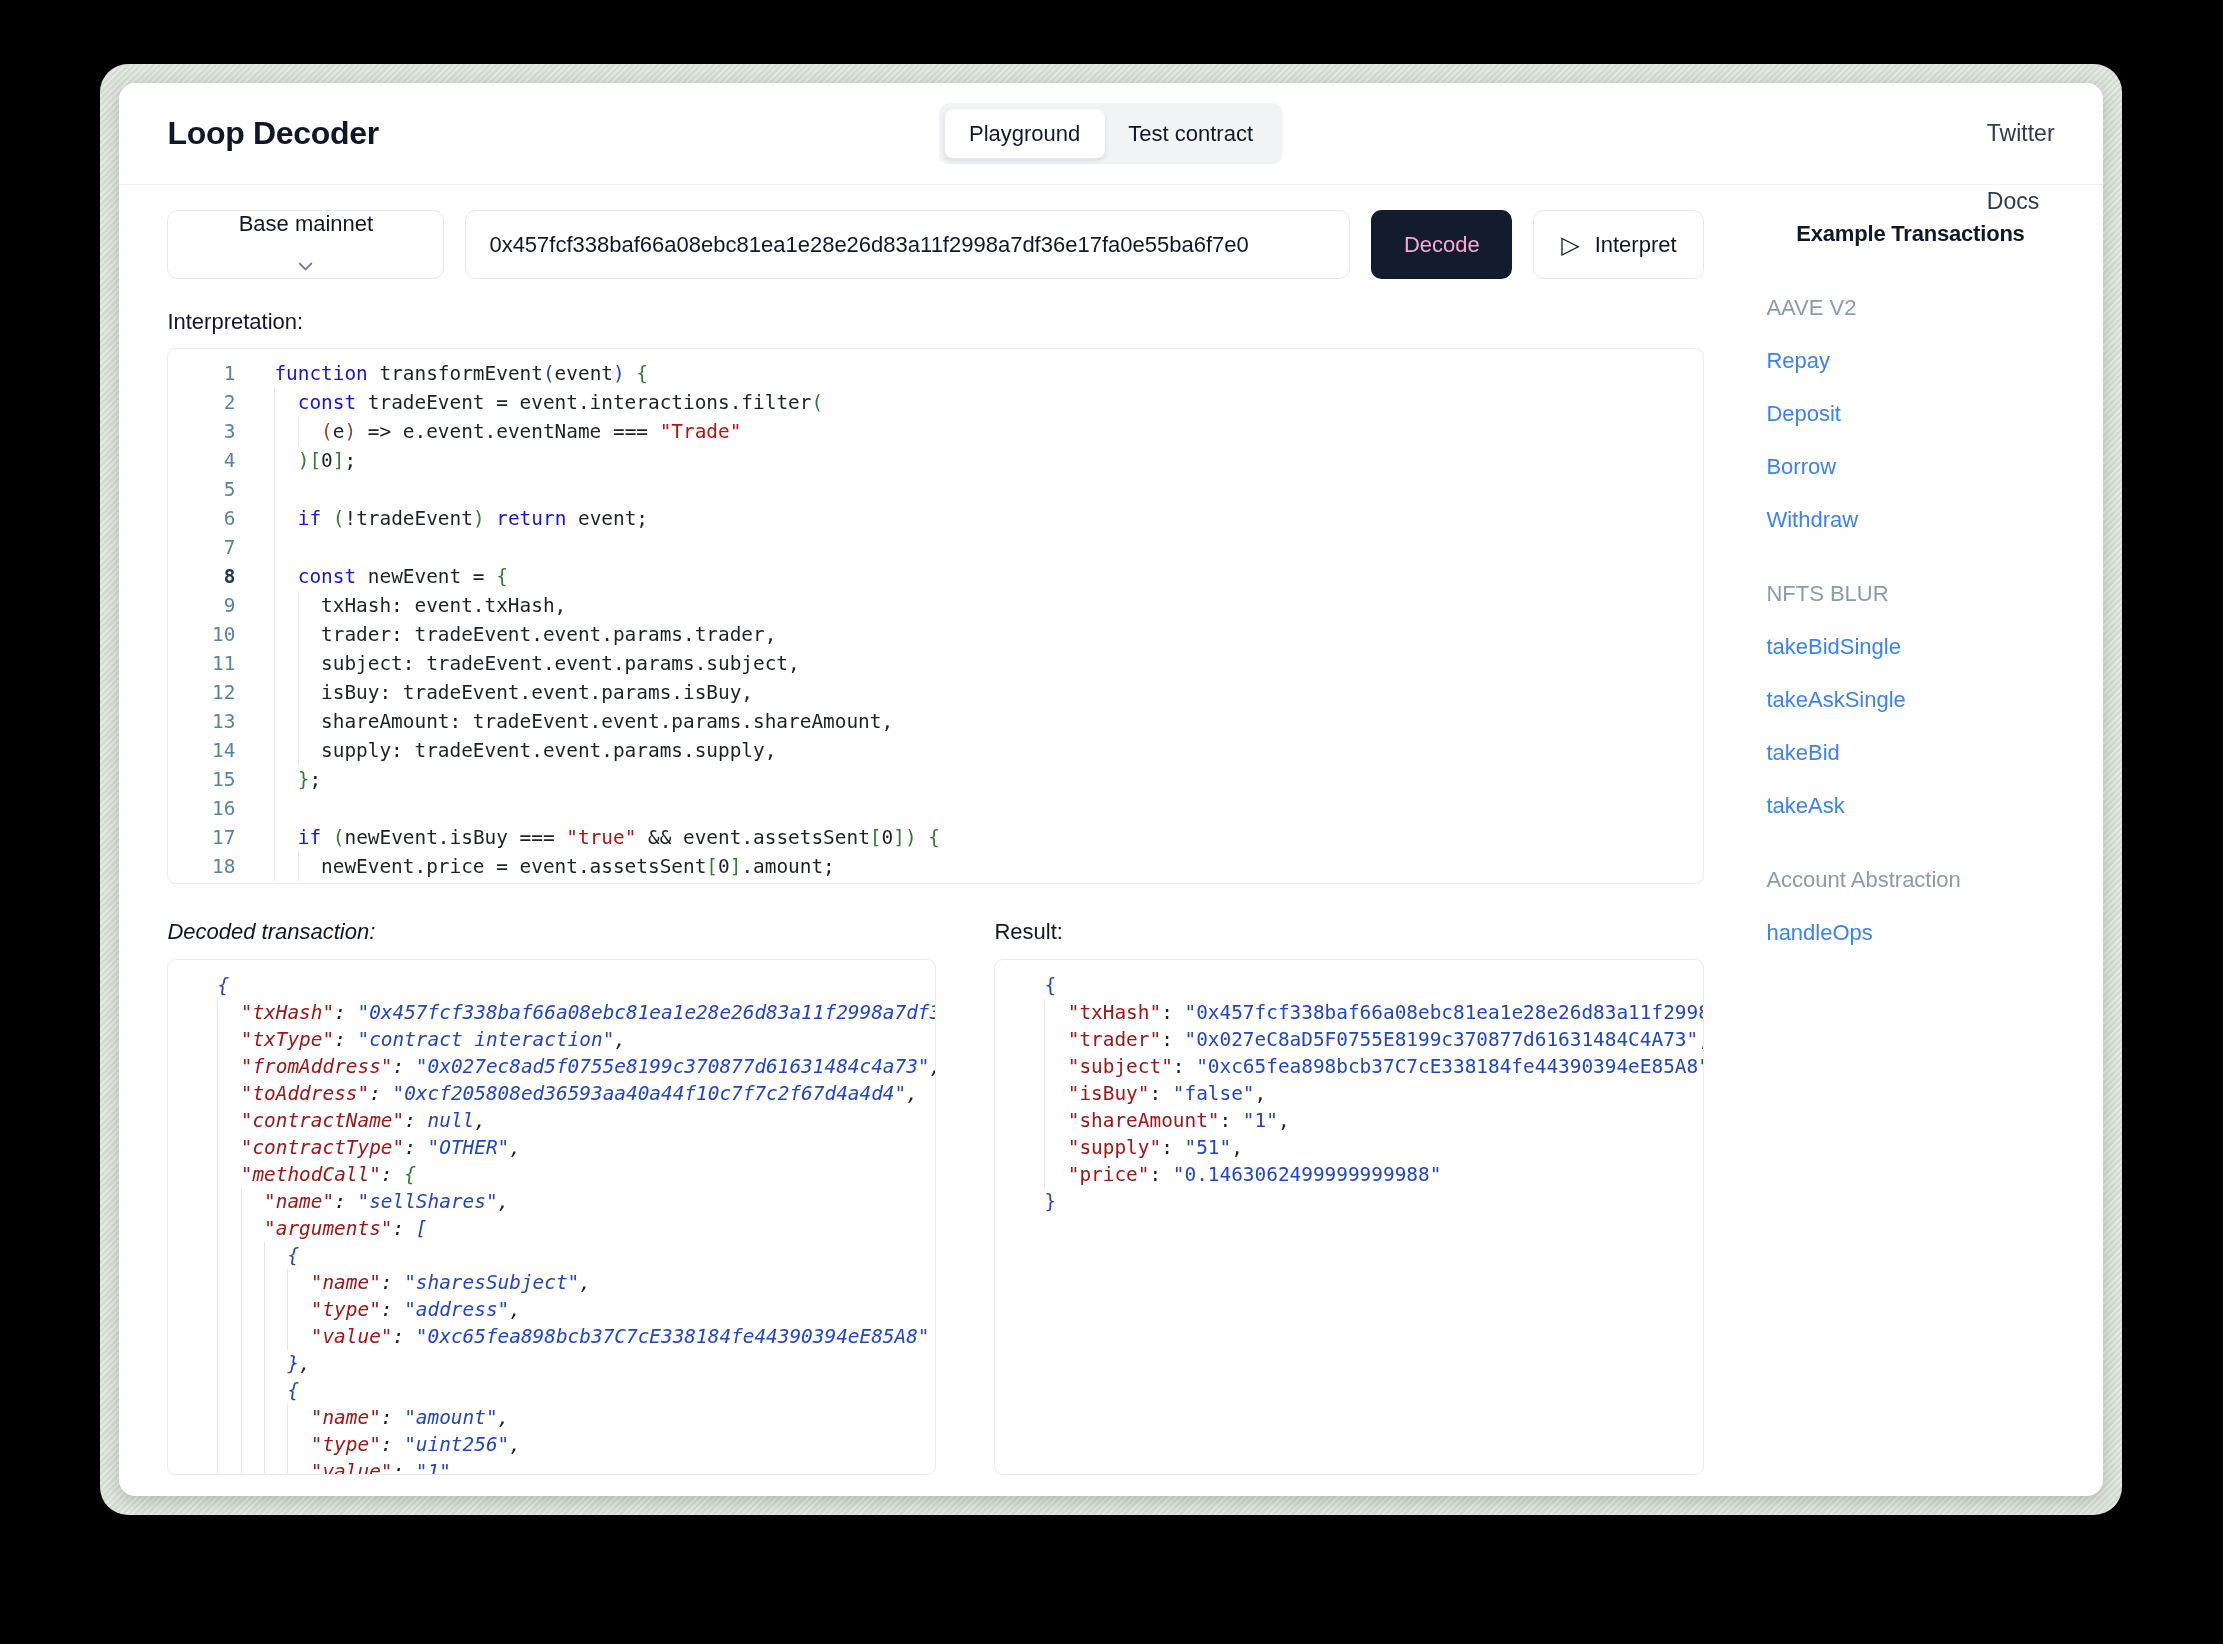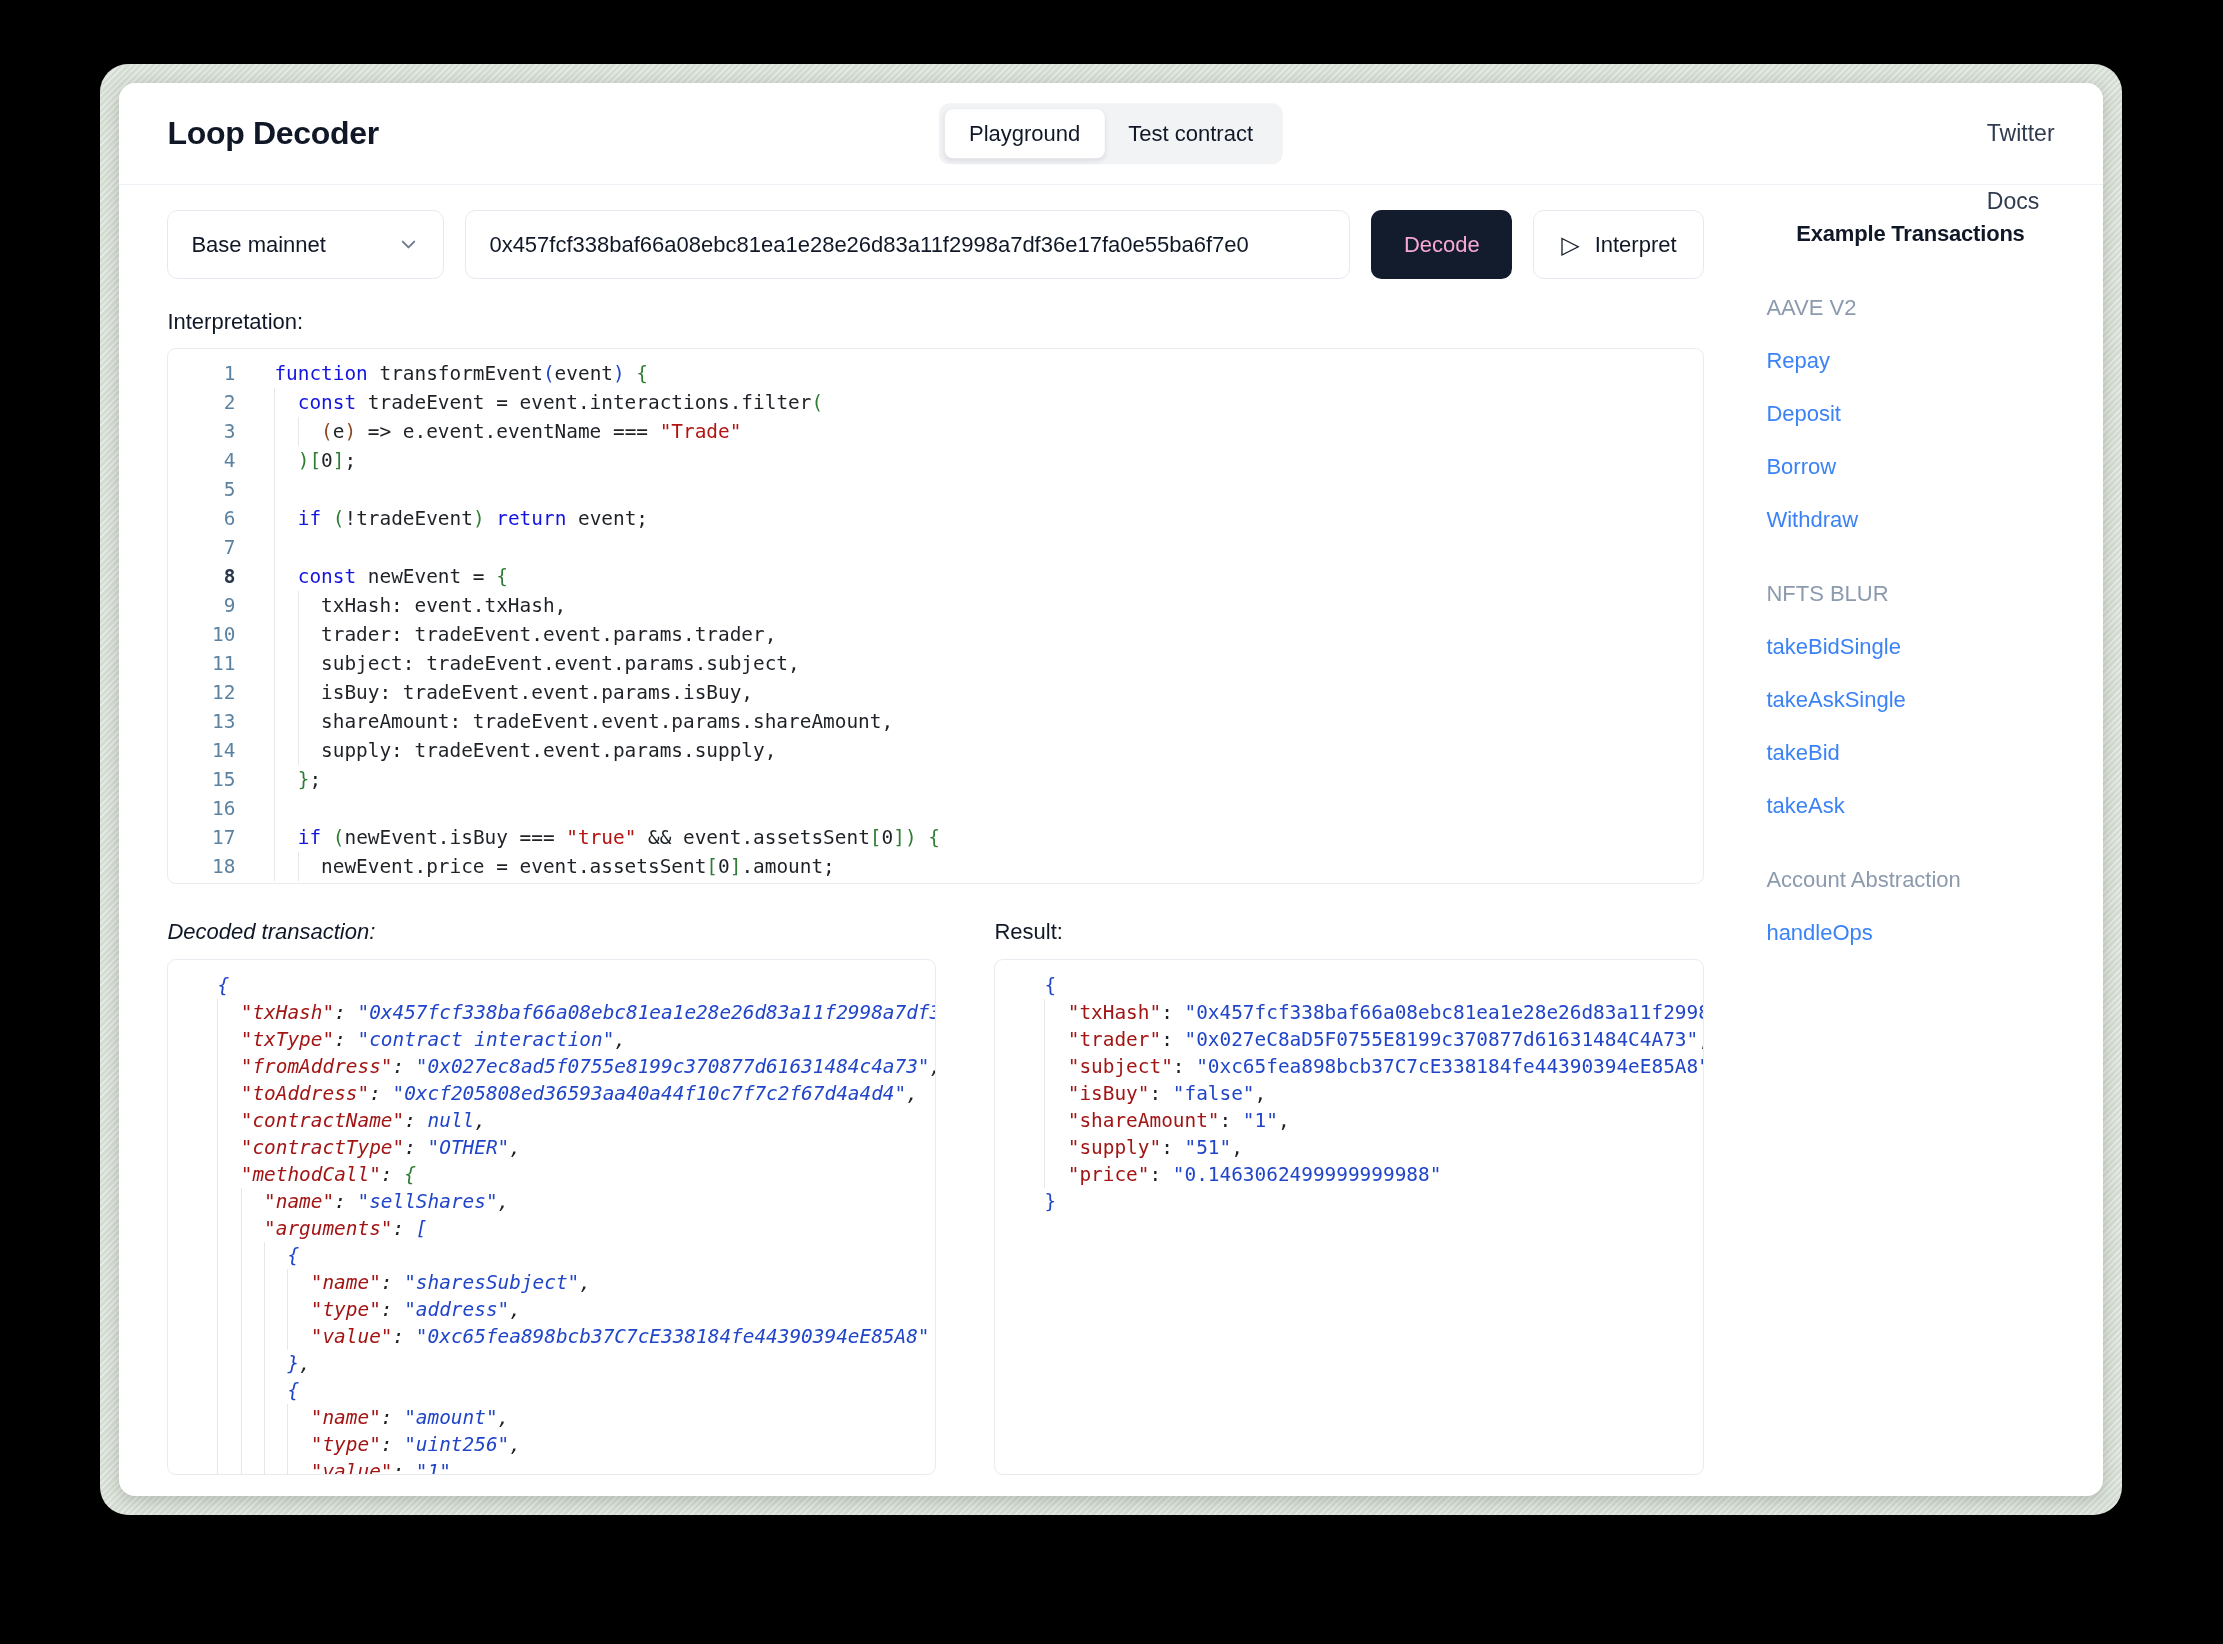--- a/index.html
+++ b/index.html
@@ -31,21 +31,21 @@
 
   
   .main { display:flex; padding:25px 48px 0; }
   .left { width:1537px; flex:none; }
   .sidebar { flex:1; padding-left:62px; padding-top:5.3px; }
 
   
   .controls { display:flex; gap:21px; }
   .select { width:277px; height:69px; border:1.8px solid #e4e9ef; border-radius:10.6px;
             display:flex; align-items:center; justify-content:space-between;
-            padding:0 23px; font-size:22px; color:#101827; cursor:pointer; background:#fff; }
+            padding:0 23px; font-size:22px; color:#101827; cursor:pointer; background:#fff;flex-direction:column; }
   .chev { width:23px; height:23px; flex:none; }
   .hash-input { flex:1; height:69px; border:1.8px solid #e4e9ef; border-radius:10.6px;
                 padding:0 23px; font-size:22px; color:#101827; outline:none;
                 font-family:"Liberation Sans", sans-serif; background:#fff; min-width:0; }
   .btn { height:69px; border-radius:10.6px; display:flex; align-items:center; justify-content:center;
          font-size:22px; cursor:pointer; }
   .btn-decode { width:141px; background:#131c2c; color:#f9a8d4; font-weight:500; border:none; }
   .btn-interpret { width:171px; background:#fff; border:1.8px solid #e4e9ef; color:#101827; gap:15px; }
   .play { font-size:24px; color:#101827; line-height:1; }
 

